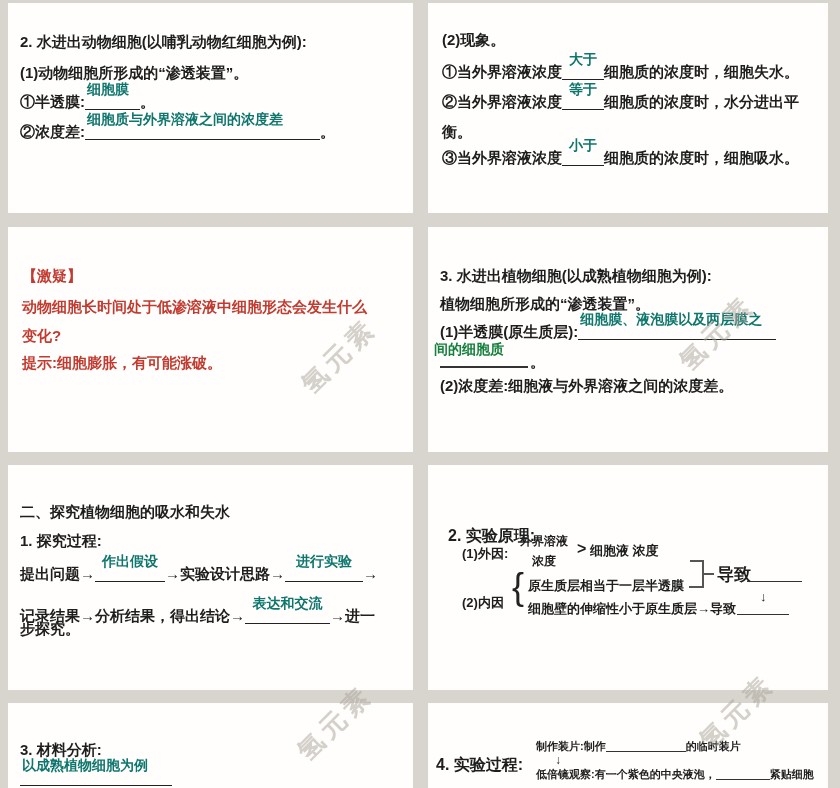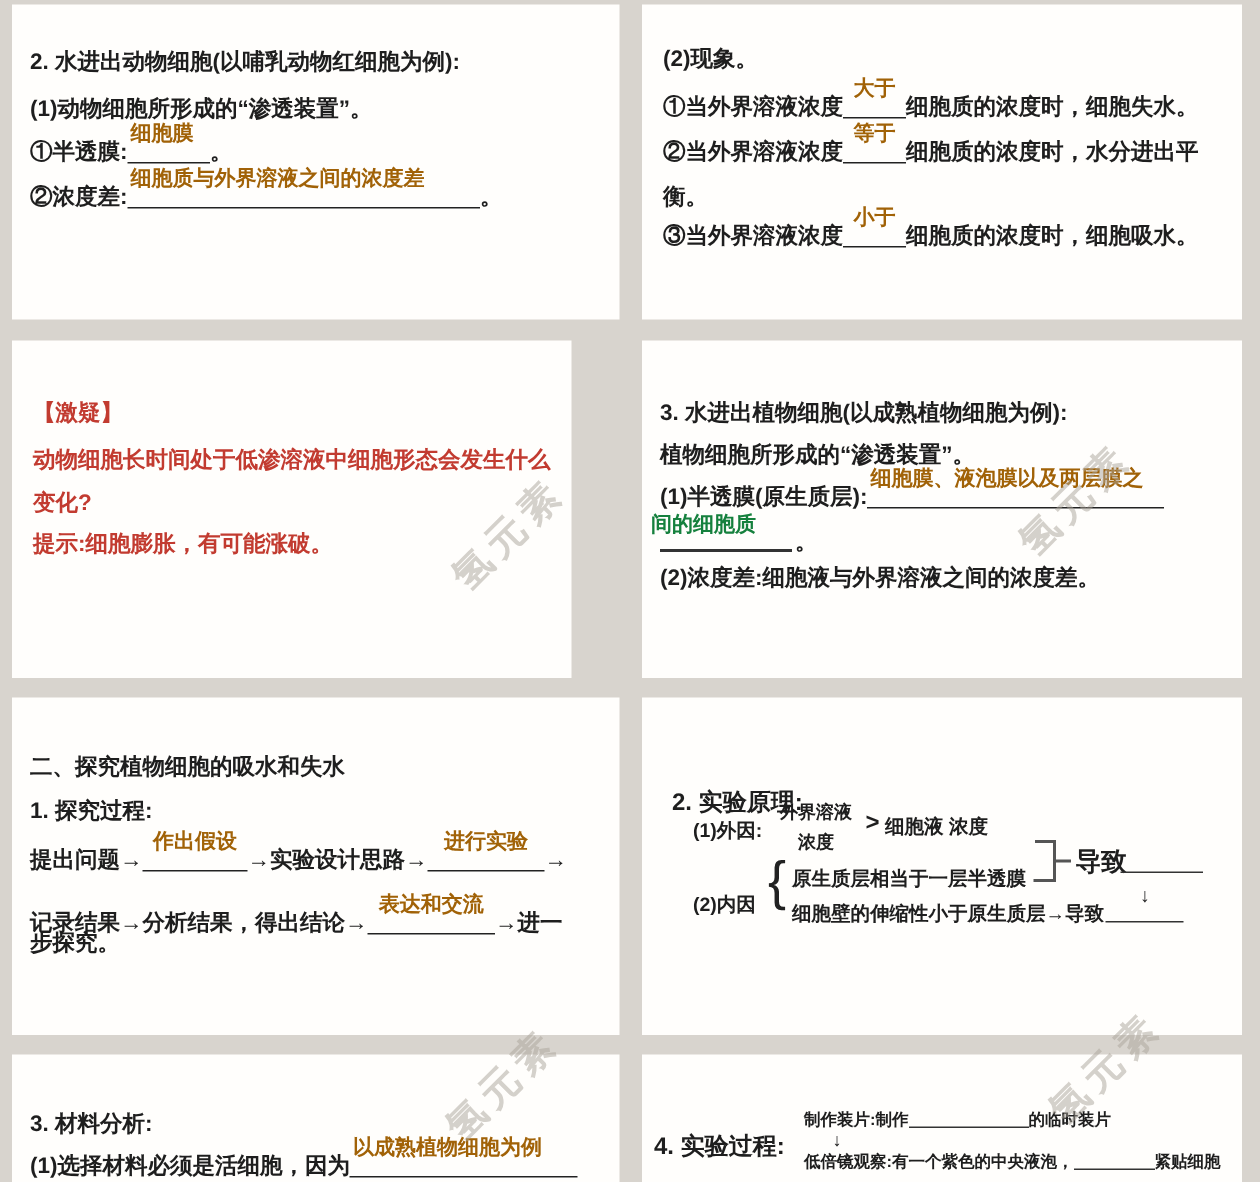--- a/index.html
+++ b/index.html
@@ -29,21 +29,21 @@
   .blank{
     display:inline-block;
     position:relative;
     border-bottom:1.5px solid #222;
     height:15px;
     vertical-align:-3px;
   }
   .blank .ans{
     position:absolute;
     bottom:12px;left:2px;
-    color:#a16207;
+    color:#0f766e;
     font-size:14px;
     line-height:15px;
     font-weight:bold;
     white-space:nowrap;
   }
   .blank .ans.center{left:50%;transform:translateX(-50%);}
   .blank.sm-b{height:12px;vertical-align:-2px;border-bottom:1px solid #333;}
   .uline{position:absolute;background:#333;height:1.5px;}
   .vline{position:absolute;background:#555;width:1.5px;}
   .hline{position:absolute;background:#555;height:1.5px;}
@@ -73,21 +73,21 @@
   </div>
 
   <div class="card" style="left:428px;top:3px;width:400px;height:210px;">
     <div class="ln" style="left:14px;top:28px;">(2)现象。</div>
     <div class="ln" style="left:14px;top:60px;"><span>①当外界溶液浓度</span><span class="blank" style="width:42px;"><span class="ans center">大于</span></span><span>细胞质的浓度时，细胞失水。</span></div>
     <div class="ln" style="left:14px;top:90px;"><span>②当外界溶液浓度</span><span class="blank" style="width:42px;"><span class="ans center">等于</span></span><span>细胞质的浓度时，水分进出平</span></div>
     <div class="ln" style="left:14px;top:120px;">衡。</div>
     <div class="ln" style="left:14px;top:146px;"><span>③当外界溶液浓度</span><span class="blank" style="width:42px;"><span class="ans center">小于</span></span><span>细胞质的浓度时，细胞吸水。</span></div>
   </div>
 
-  <div class="card" style="left:8px;top:227px;width:373px;height:225px;">
+  <div class="card" style="left:8px;top:227px;width:405px;height:225px;">
     <div class="ln red" style="left:14px;top:40px;">【激疑】</div>
     <div class="ln red" style="left:14px;top:71px;">动物细胞长时间处于低渗溶液中细胞形态会发生什么</div>
     <div class="ln red" style="left:14px;top:100px;">变化?</div>
     <div class="ln red" style="left:14px;top:127px;">提示:细胞膨胀，有可能涨破。</div>
   </div>
 
   <div class="card" style="left:428px;top:227px;width:400px;height:225px;">
     <div class="ln" style="left:12px;top:40px;">3. 水进出植物细胞(以成熟植物细胞为例):</div>
     <div class="ln" style="left:12px;top:68px;">植物细胞所形成的“渗透装置”。</div>
     <div class="ln" style="left:12px;top:96px;"><span>(1)半透膜(原生质层):</span><span class="blank" style="width:198px;"><span class="ans">细胞膜、液泡膜以及两层膜之</span></span></div>
@@ -121,21 +121,21 @@
     <div class="ln" style="left:34px;top:129px;font-size:13px;">(2)内因</div>
     <div class="brace" style="left:84px;top:102px;">{</div>
     <div class="ln" style="left:100px;top:112px;font-size:13px;">原生质层相当于一层半透膜</div>
     <div class="ln" style="left:100px;top:135px;font-size:13px;">细胞壁的伸缩性小于原生质层→导致</div>
     <div class="uline" style="left:309px;top:149px;width:52px;height:1px;"></div>
     <div class="ln" style="left:332px;top:123px;font-size:13px;">↓</div>
   </div>
 
   <div class="card" style="left:8px;top:703px;width:405px;height:225px;">
     <div class="ln" style="left:12px;top:38px;">3. 材料分析:</div>
-    <div class="ln" style="left:12px;top:66px;"><span>(1)选择材料必须是活细胞，因为</span><span class="blank" style="width:152px;"><span class="ans">以成熟植物细胞为例</span></span></div>
+    <div class="ln" style="left:12px;top:66px;"><span class="blank" style="width:152px;"><span class="ans">以成熟植物细胞为例</span></span></div>
   </div>
 
   <div class="card" style="left:428px;top:703px;width:400px;height:225px;">
     <div class="ln big" style="left:8px;top:33px;">4. 实验过程:</div>
     <div class="ln sm" style="left:108px;top:36px;"><span>制作装片:制作</span><span class="blank sm-b" style="width:80px;"></span><span>的临时装片</span></div>
     <div class="ln sm" style="left:127px;top:50px;font-size:12px;">↓</div>
     <div class="ln sm" style="left:108px;top:64px;"><span>低倍镜观察:有一个紫色的中央液泡，</span><span class="blank sm-b" style="width:54px;"></span><span>紧贴细胞</span></div>
   </div>
 
   <div class="wm" style="left:339px;top:356px;">氢元素</div>

